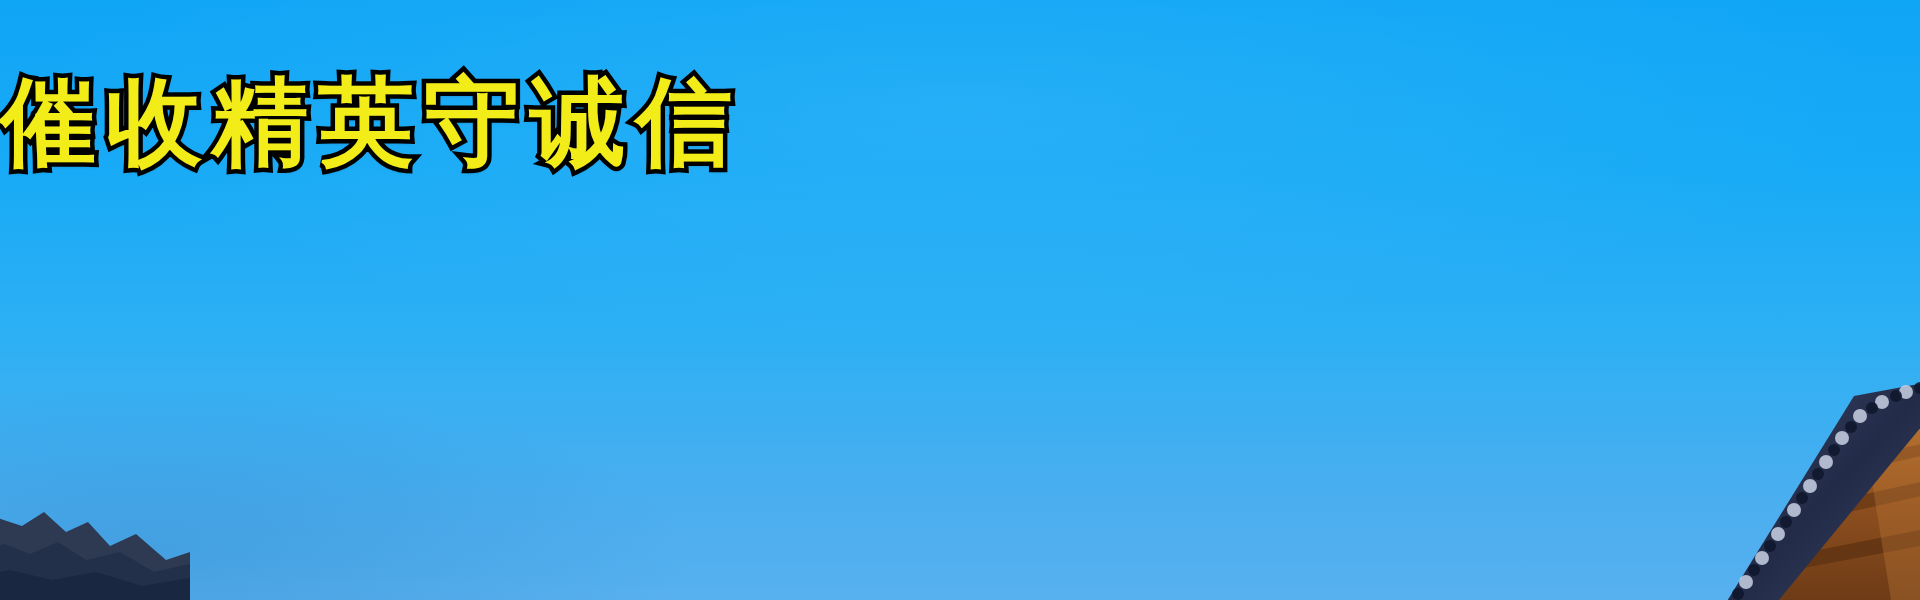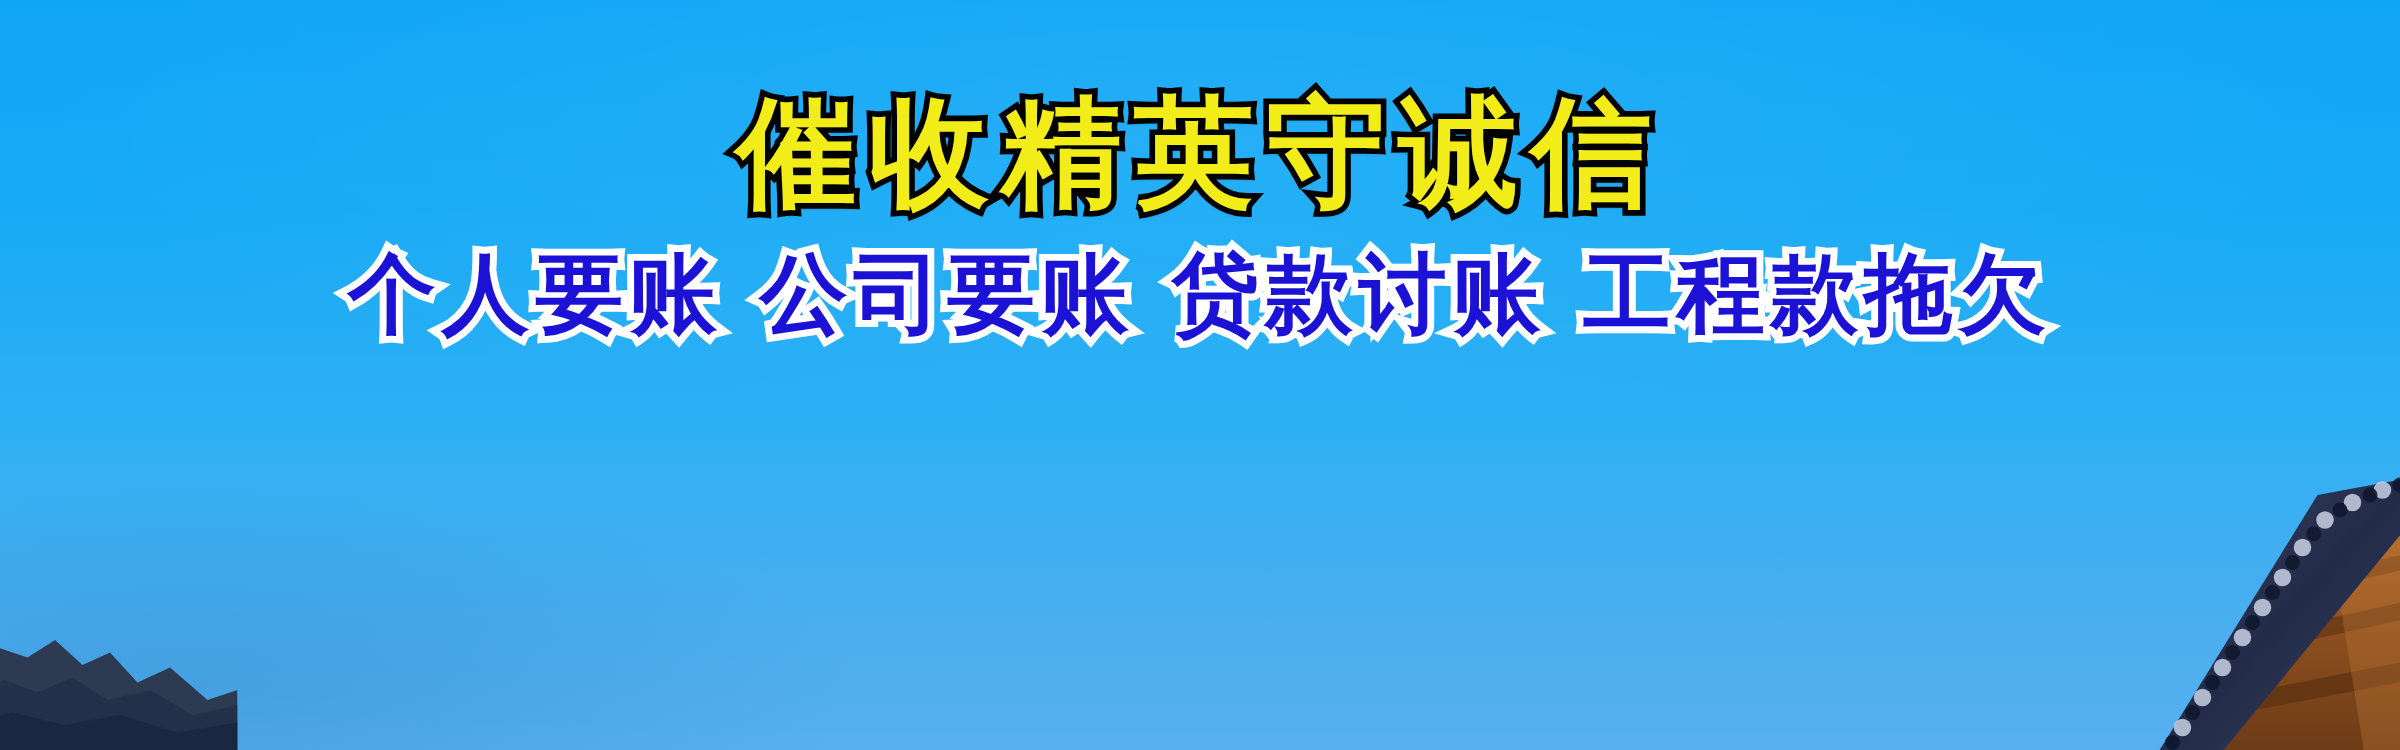--- a/index.html
+++ b/index.html
@@ -44,21 +44,21 @@
     width: 420px;
     height: 230px;
   }
 
   
   .text-stack {
     position: absolute;
     inset: 0;
     display: flex;
     flex-direction: column;
-    align-items: center;
+    align-items: flex-start;
   }
 
   
   .headline {
     margin-top: 72px;
     font-size: 96px;
     line-height: 1.05;
     font-weight: 700;
     letter-spacing: 10px;
     color: #f2ec18;
@@ -154,17 +154,16 @@
       <circle cx="341" cy="51" r="6"></circle>
       <circle cx="362" cy="32" r="6"></circle>
       <circle cx="386" cy="20" r="6"></circle>
       <circle cx="410" cy="12" r="6"></circle>
     </g>
   </svg>
 
   <div class="text-stack">
     <div class="headline">催收精英守诚信</div>
 
-    <div class="services">个人要账 公司要账 贷款讨账 工程款拖欠</div>
 
   </div>
 
 </div>
 
 </body></html>

